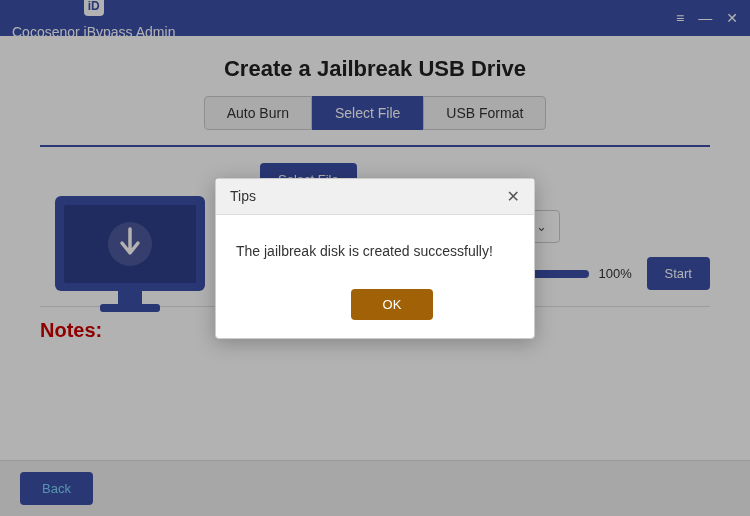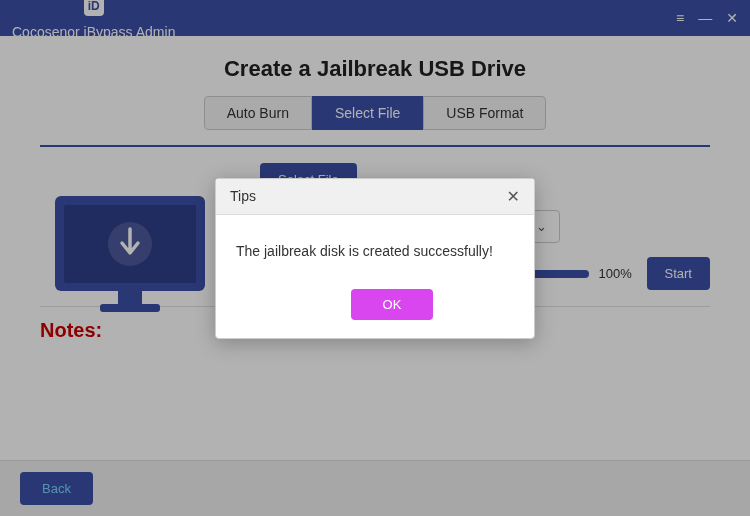--- a/index.html
+++ b/index.html
@@ -272,21 +272,21 @@
       padding: 28px 20px 20px;
       font-size: 14px;
       color: #333;
     }
     .modal-footer {
       padding: 10px 20px 18px;
       display: flex;
       justify-content: center;
     }
     .btn-ok {
-      background: #d946ef;
+      background: #a16207;
       color: white;
       border: none;
       border-radius: 4px;
       padding: 8px 32px;
       font-size: 13px;
       cursor: pointer;
       margin-left: 34px;
     }
   </style>
 </head>

